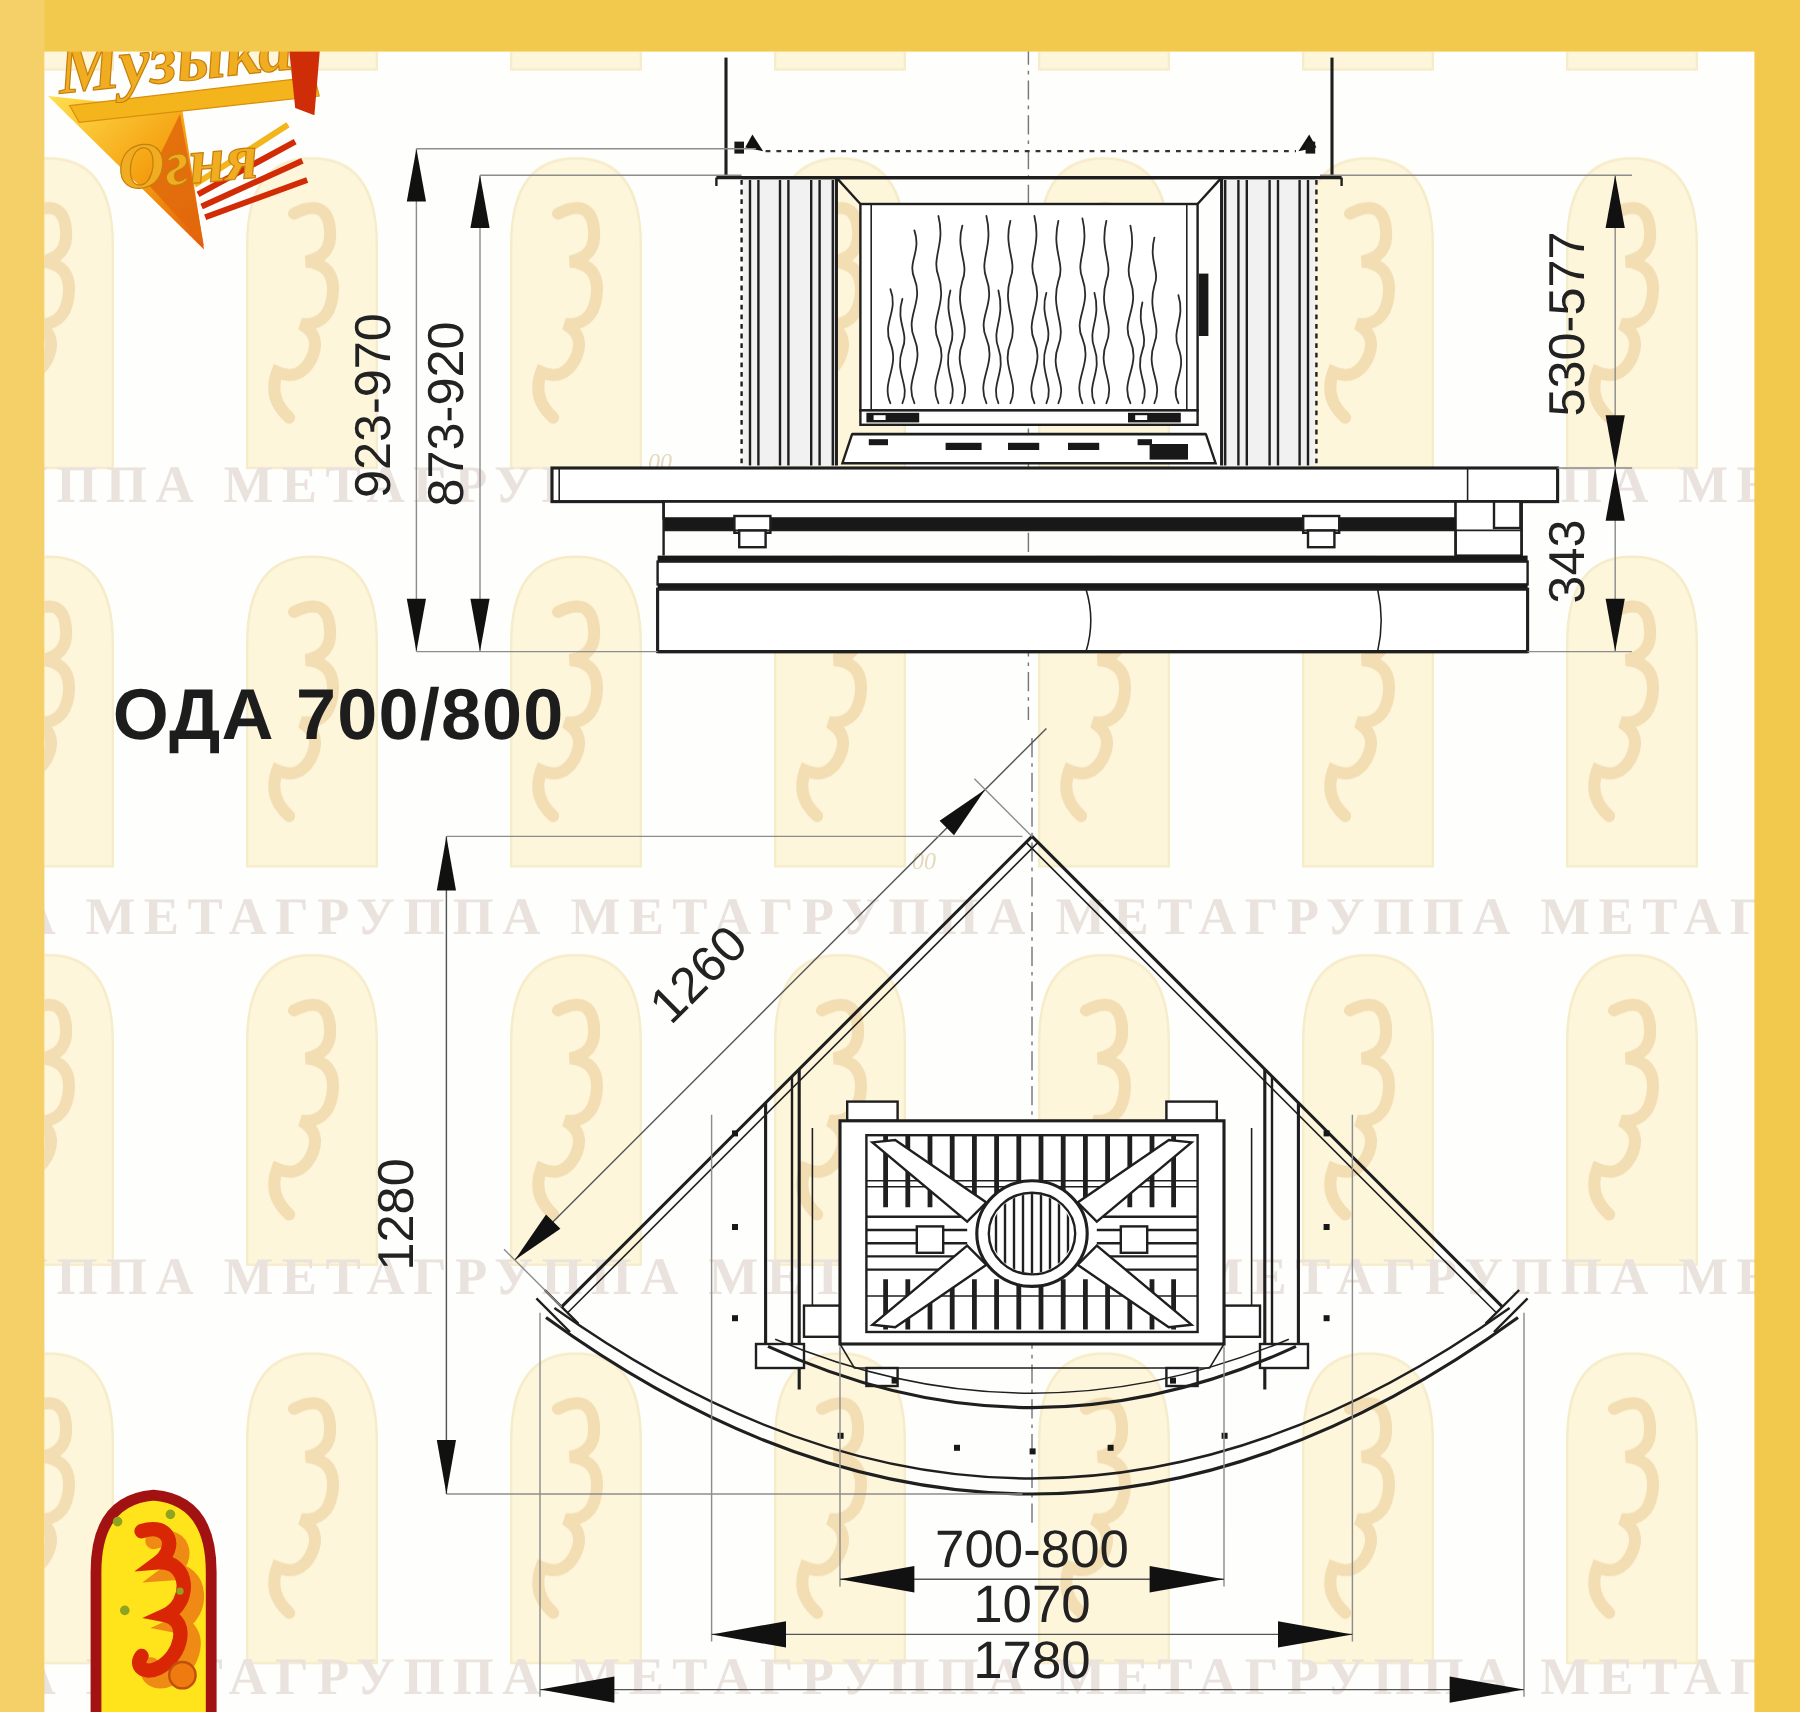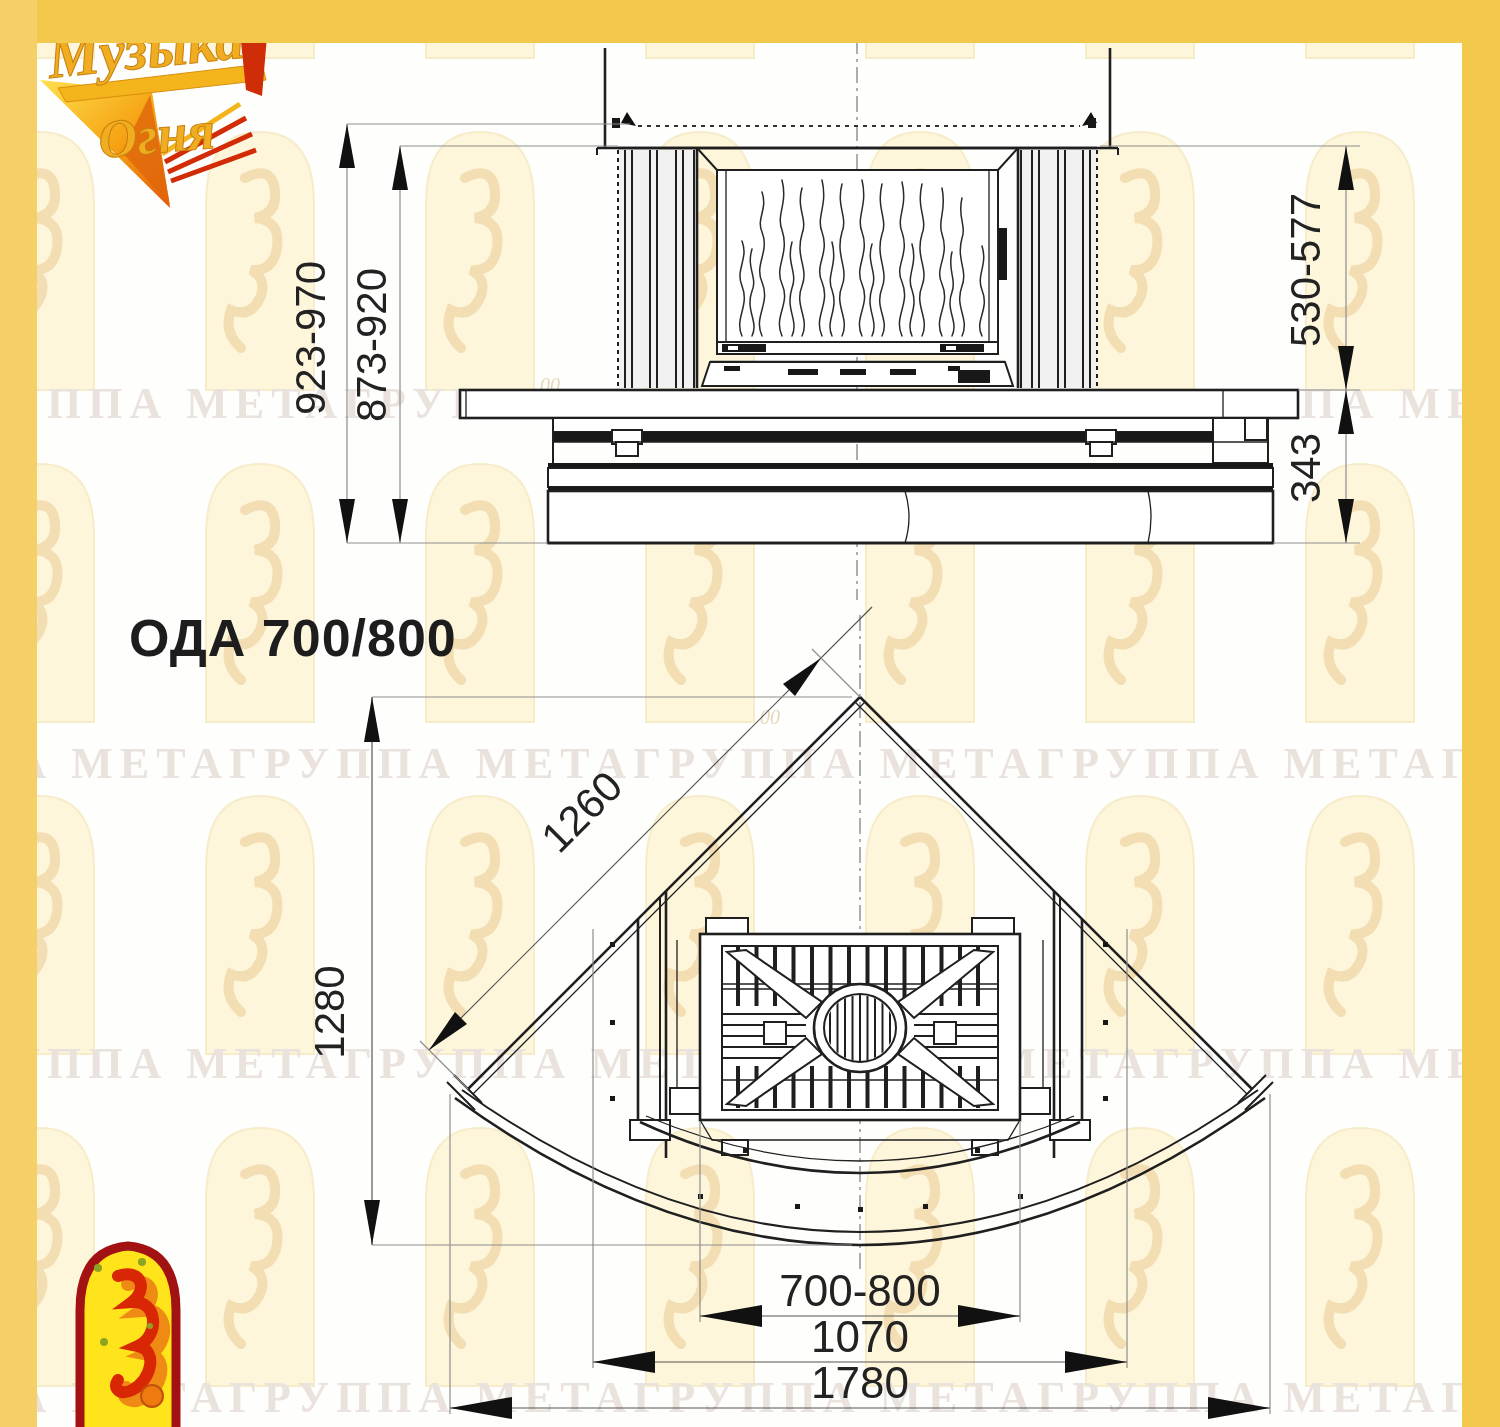--- a/index.html
+++ b/index.html
@@ -6,22 +6,22 @@
   #screen{position:relative;width:1500px;height:1427px;overflow:hidden;background:#fefefd;
           font-family:"Liberation Sans",sans-serif;}
   .band{position:absolute;background:#f2c84d;z-index:50;}
   #band-top{left:0;top:0;width:1500px;height:43px;}
   #band-left{left:0;top:0;width:37px;height:1427px;background:#f5d069;}
   #band-right{left:1462px;top:0;width:38px;height:1427px;}
   #arch-layer{position:absolute;left:0;top:0;z-index:1;}
   .wm{position:absolute;z-index:2;white-space:nowrap;font-family:"Liberation Serif",serif;
       font-weight:bold;font-size:44px;letter-spacing:7px;color:#eae2dd;}
   #drawing{position:absolute;left:0;top:0;z-index:10;}
-  #title{position:absolute;left:94px;top:608px;z-index:20;font-size:52px;font-weight:bold;
-         color:#1d1d1d;letter-spacing:1px;margin-left:35px;}
+  #title{position:absolute;left:94px;top:561px;z-index:20;font-size:60px;font-weight:bold;
+         color:#1d1d1d;letter-spacing:1px;}
   .dim{font-family:"Liberation Sans",sans-serif;font-size:42px;fill:#222;}
   .dimb{font-family:"Liberation Sans",sans-serif;font-size:44px;fill:#222;}
   .badge00{font-family:"Liberation Serif",serif;font-size:20px;font-style:italic;fill:#e5d8bb;}
   .thin{stroke:#8d8d8d;stroke-width:1.2;fill:none;}
   .dln{stroke:#555;stroke-width:1.2;fill:none;}
   .l1{stroke:#1f1f1f;stroke-width:1.3;fill:none;}
   .l2{stroke:#1f1f1f;stroke-width:2;fill:none;}
   .l3{stroke:#1f1f1f;stroke-width:2.6;fill:none;}
   .fw{fill:#ffffff;stroke:#1f1f1f;stroke-width:2;}
   .fw3{fill:#ffffff;stroke:#1f1f1f;stroke-width:2.6;}

